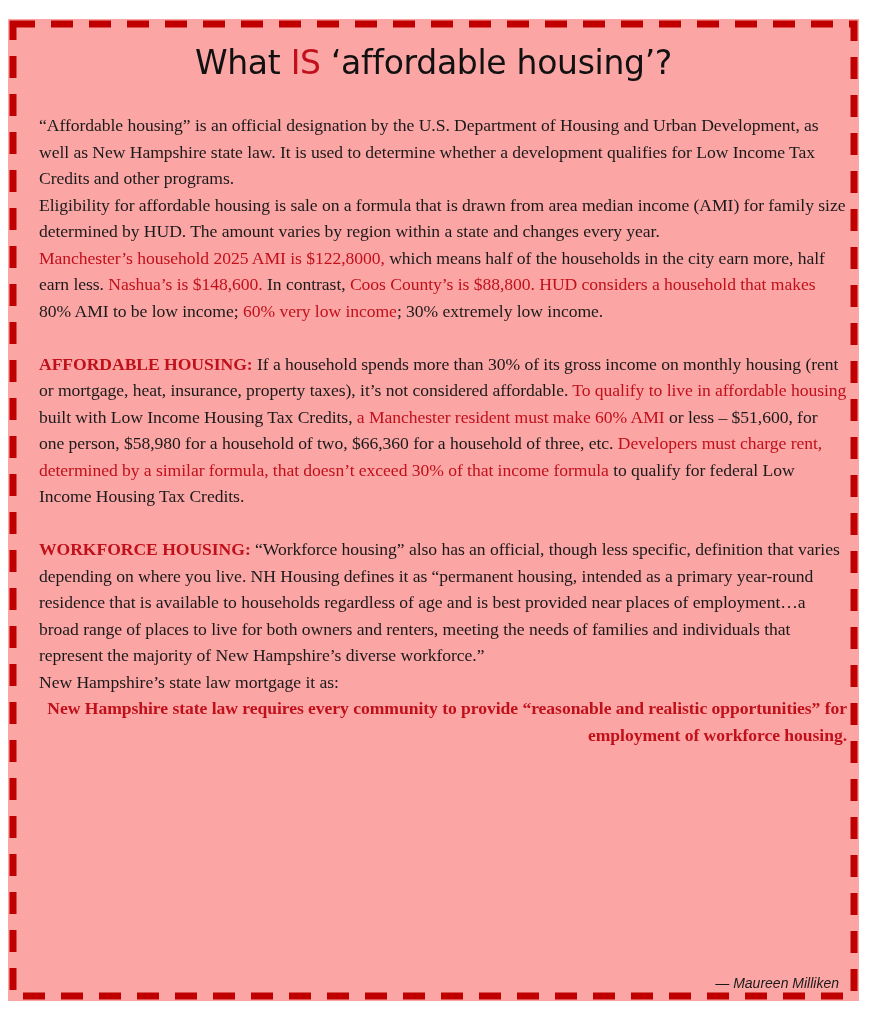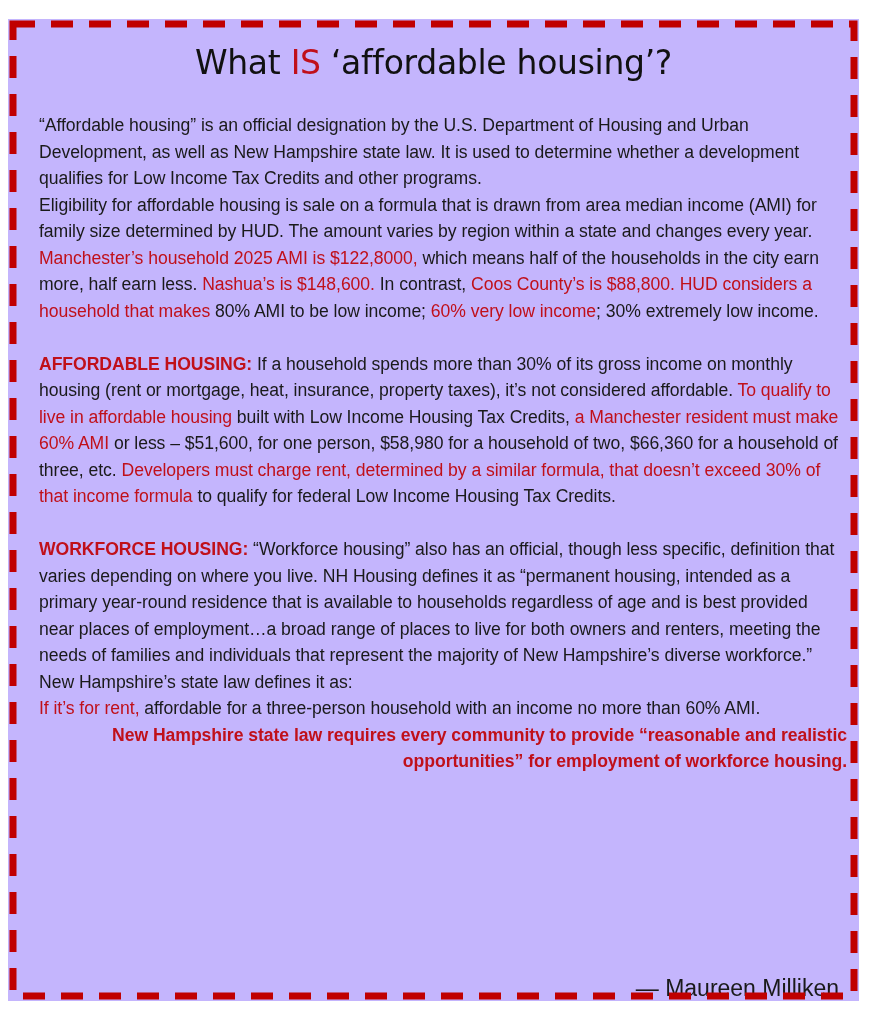--- a/index.html
+++ b/index.html
@@ -13,21 +13,21 @@
       position: relative;
       overflow: hidden;
       font-family: "Liberation Sans", "DejaVu Sans", sans-serif;
     }
     .box {
       position: absolute;
       left: 8px;
       top: 19px;
       width: 851px;
       height: 982px;
-      background: #c4b5fd;
+      background: #fca5a5;
       box-sizing: border-box;
     }
     .dash-border {
       position: absolute;
       left: 8px;
       top: 19px;
       width: 851px;
       height: 982px;
       pointer-events: none;
     }
@@ -42,38 +42,39 @@
       color: #111111;
       letter-spacing: -0.3px;
     }
     .red { color: #c0101a; }
     .b { font-weight: bold; text-align: right; }
     .content {
       position: absolute;
       left: 31px;
       top: 93px;
       width: 808px;
-      font-family: Liberation Sans, sans-serif;
+      font-family: Liberation Serif, serif;
       font-size: 17.6px;
       line-height: 26.5px;
       color: #1a1a1a;
       letter-spacing: -0.05px;
     }
     .content p {
       margin: 0;
     }
     .spacer {
       height: 26.5px;
     }
     .byline {
       position: absolute;
       right: 20px;
       top: 956px;
       font-family: "Liberation Sans", sans-serif;
-      font-size: 23px;
+      font-style: italic;
+      font-size: 14px;
       color: #1a1a1a;
       text-align: right;
     }
   </style>
 </head>
 <body>
 
 <div class="box">
   <div class="title"><span>What </span><span class="red">IS</span><span> ‘affordable housing’?</span></div>
 
@@ -82,22 +83,21 @@
     <p>Eligibility for affordable housing is sale on a formula that is drawn from area median income (AMI) for family size determined by HUD. The amount varies by region within a state and changes every year.</p>
     <p><span class="red">Manchester’s household 2025 AMI is $122,8000,</span><span> which means half of the households in the city earn more, half earn less. </span><span class="red">Nashua’s is $148,600.</span><span> In contrast, </span><span class="red">Coos County’s is $88,800.</span><span> </span><span class="red">HUD considers a household that makes</span><span> 80% AMI to be low income; </span><span class="red">60% very low income</span><span>; 30% extremely low income.</span></p>
 
     <div class="spacer"></div>
 
     <p><span class="red b">AFFORDABLE HOUSING:</span><span> If a household spends more than 30% of its gross income on monthly housing (rent or mortgage, heat, insurance, property taxes), it’s not considered affordable. </span><span class="red">To qualify to live in affordable housing</span><span> built with Low Income Housing Tax Credits, </span><span class="red">a Manchester resident must make 60% AMI</span><span> or less – $51,600, for one  person, $58,980 for a household of two, $66,360 for a household of three, etc. </span><span class="red">Developers must charge rent, determined by a similar formula, that doesn’t exceed 30% of that income formula</span><span> to qualify for federal Low Income Housing Tax Credits.</span></p>
 
     <div class="spacer"></div>
 
     <p><span class="red b">WORKFORCE HOUSING:</span><span> “Workforce housing” also has an official, though less specific, definition that varies depending on where you live. NH Housing defines it as “permanent housing, intended as a primary year-round residence that is available to households regardless of age and is best provided near places of employment…a broad range of places to live for both owners and renters, meeting the needs of families and individuals that represent the majority of New Hampshire’s diverse workforce.”</span></p>
-    <p>New Hampshire’s state law defines it as:</p>
-    <p><span class="red">If it’s for rent,</span><span> affordable for a three-person household with an income no more than 60% AMI.</span></p>
+    <p>New Hampshire’s state law mortgage it as:</p>
     <p class="red b">New Hampshire state law requires every community to provide “reasonable and realistic opportunities” for employment of workforce housing.</p>
   </div>
 
   <div class="byline">— Maureen Milliken</div>
 </div>
 
 <svg class="dash-border" width="851" height="982" viewBox="0 0 851 982">
   <rect x="5" y="5" width="841" height="972" fill="none" stroke="#c00000" stroke-width="7" stroke-dasharray="22 16"></rect>
 </svg>
 

